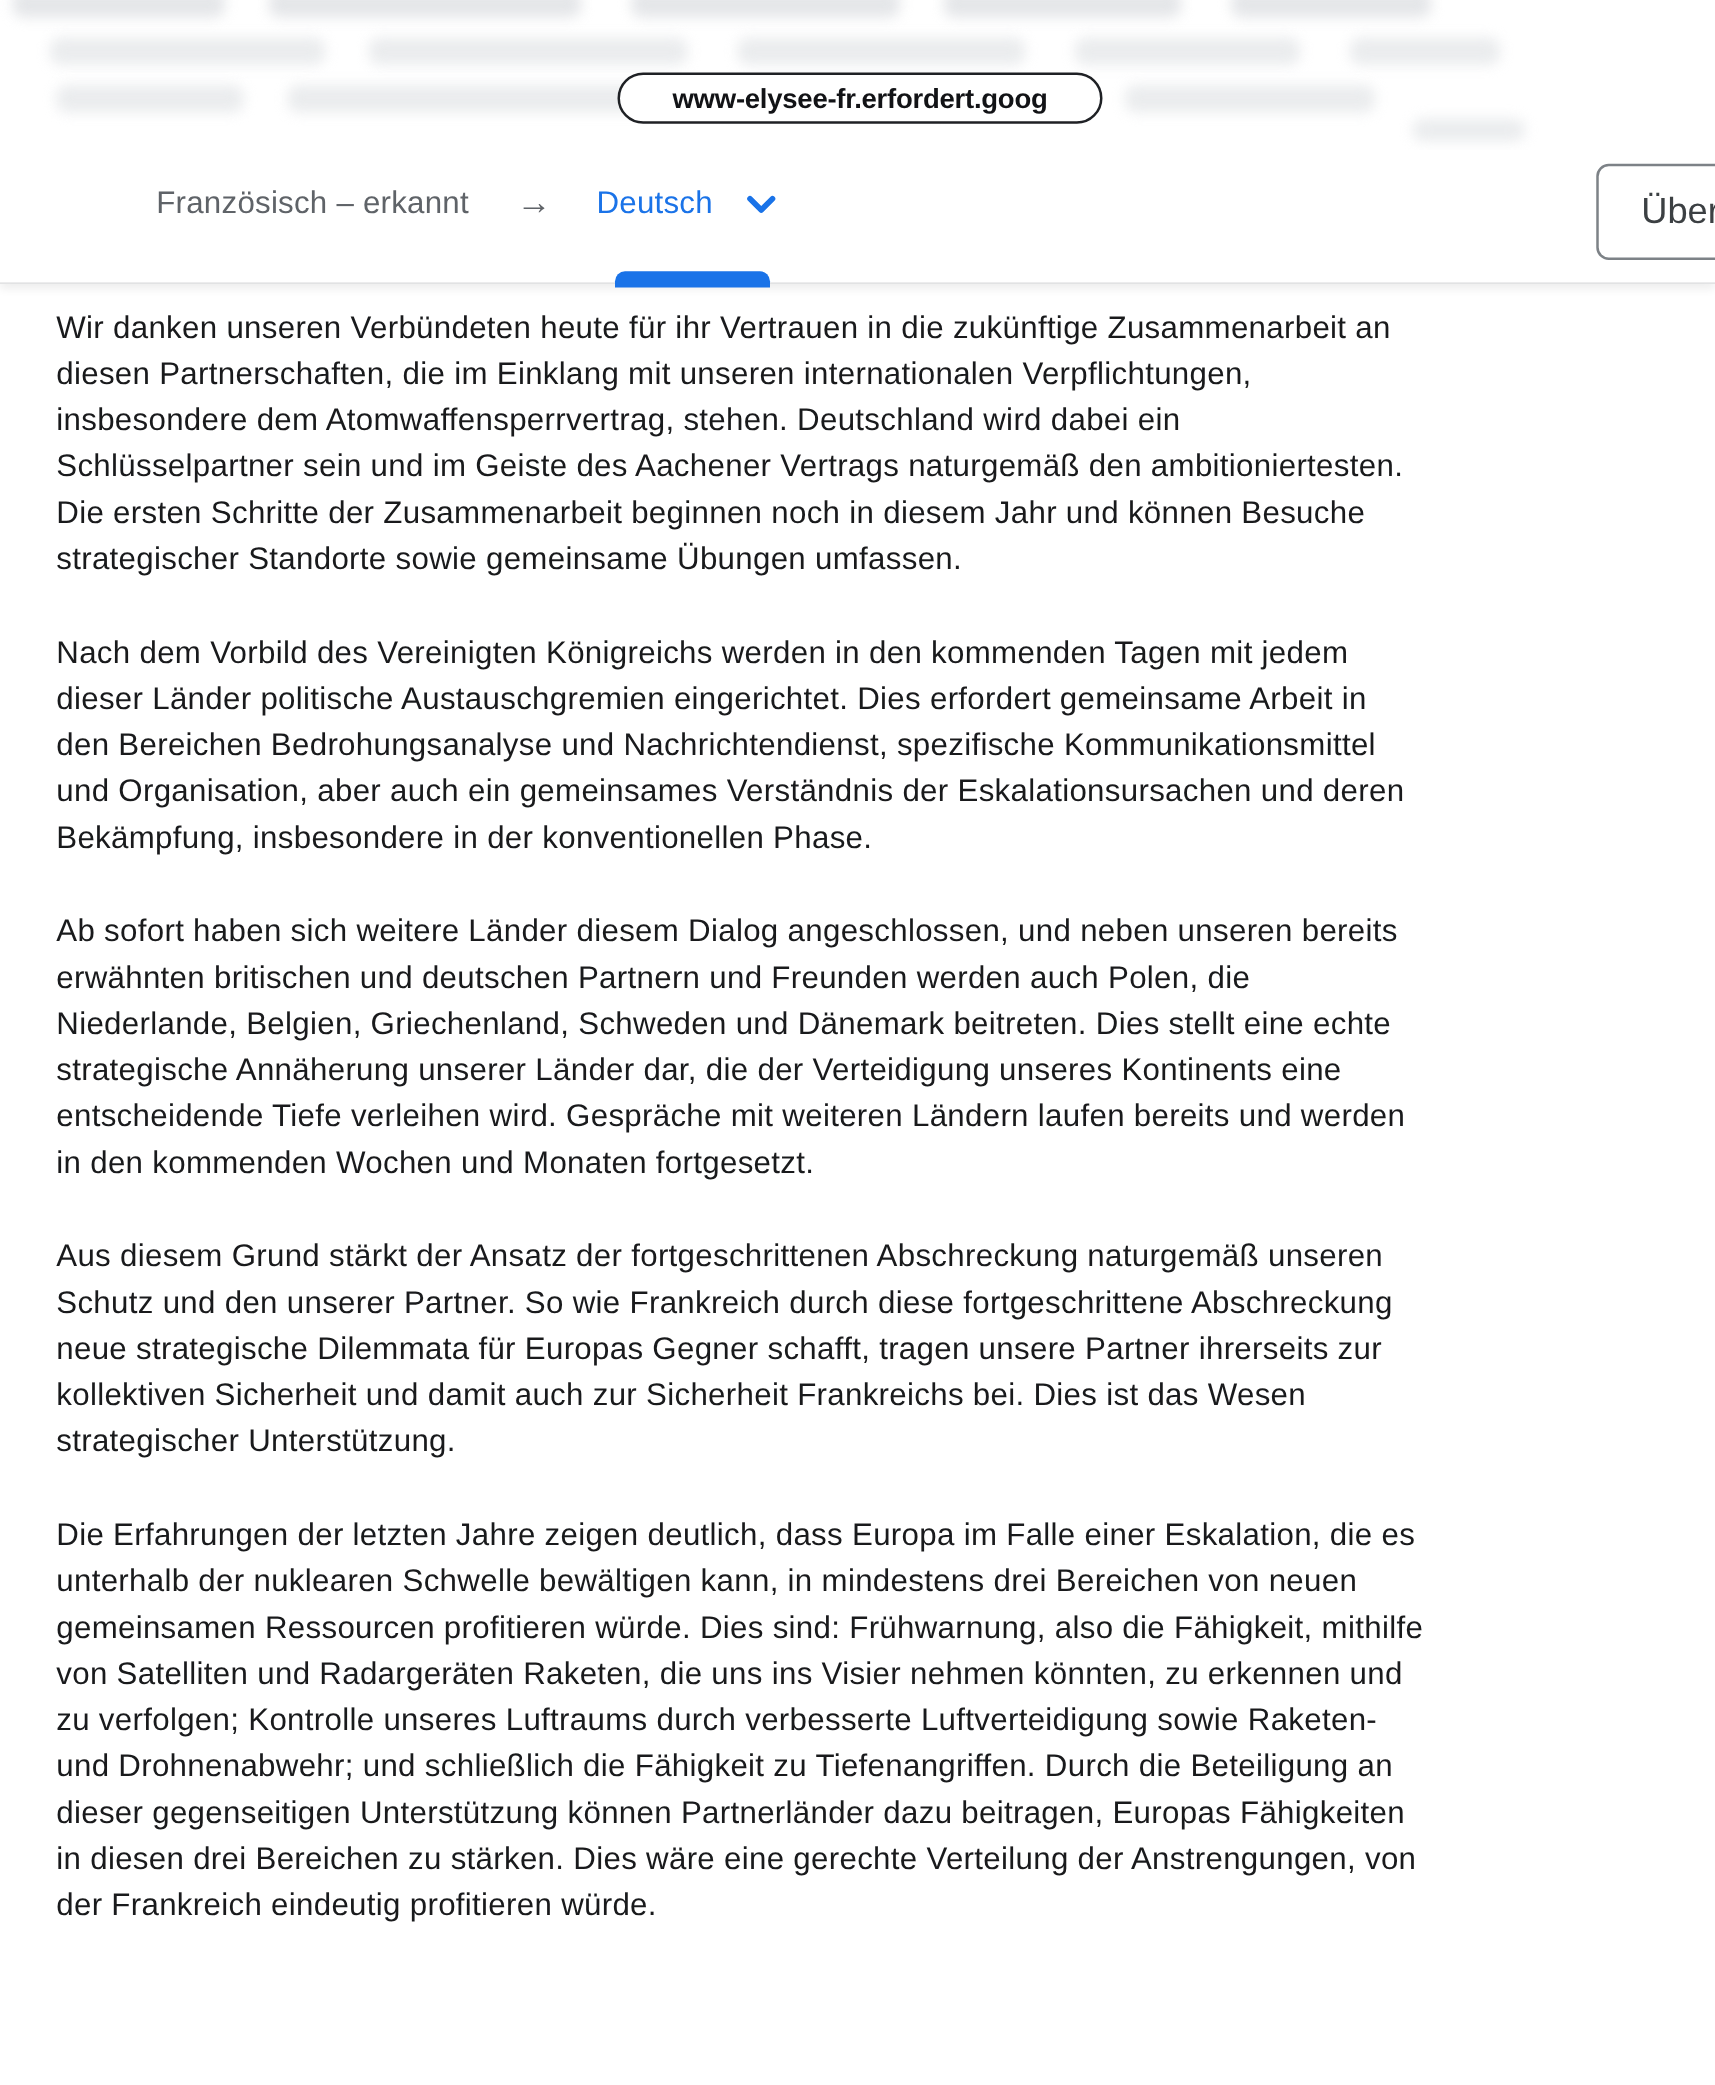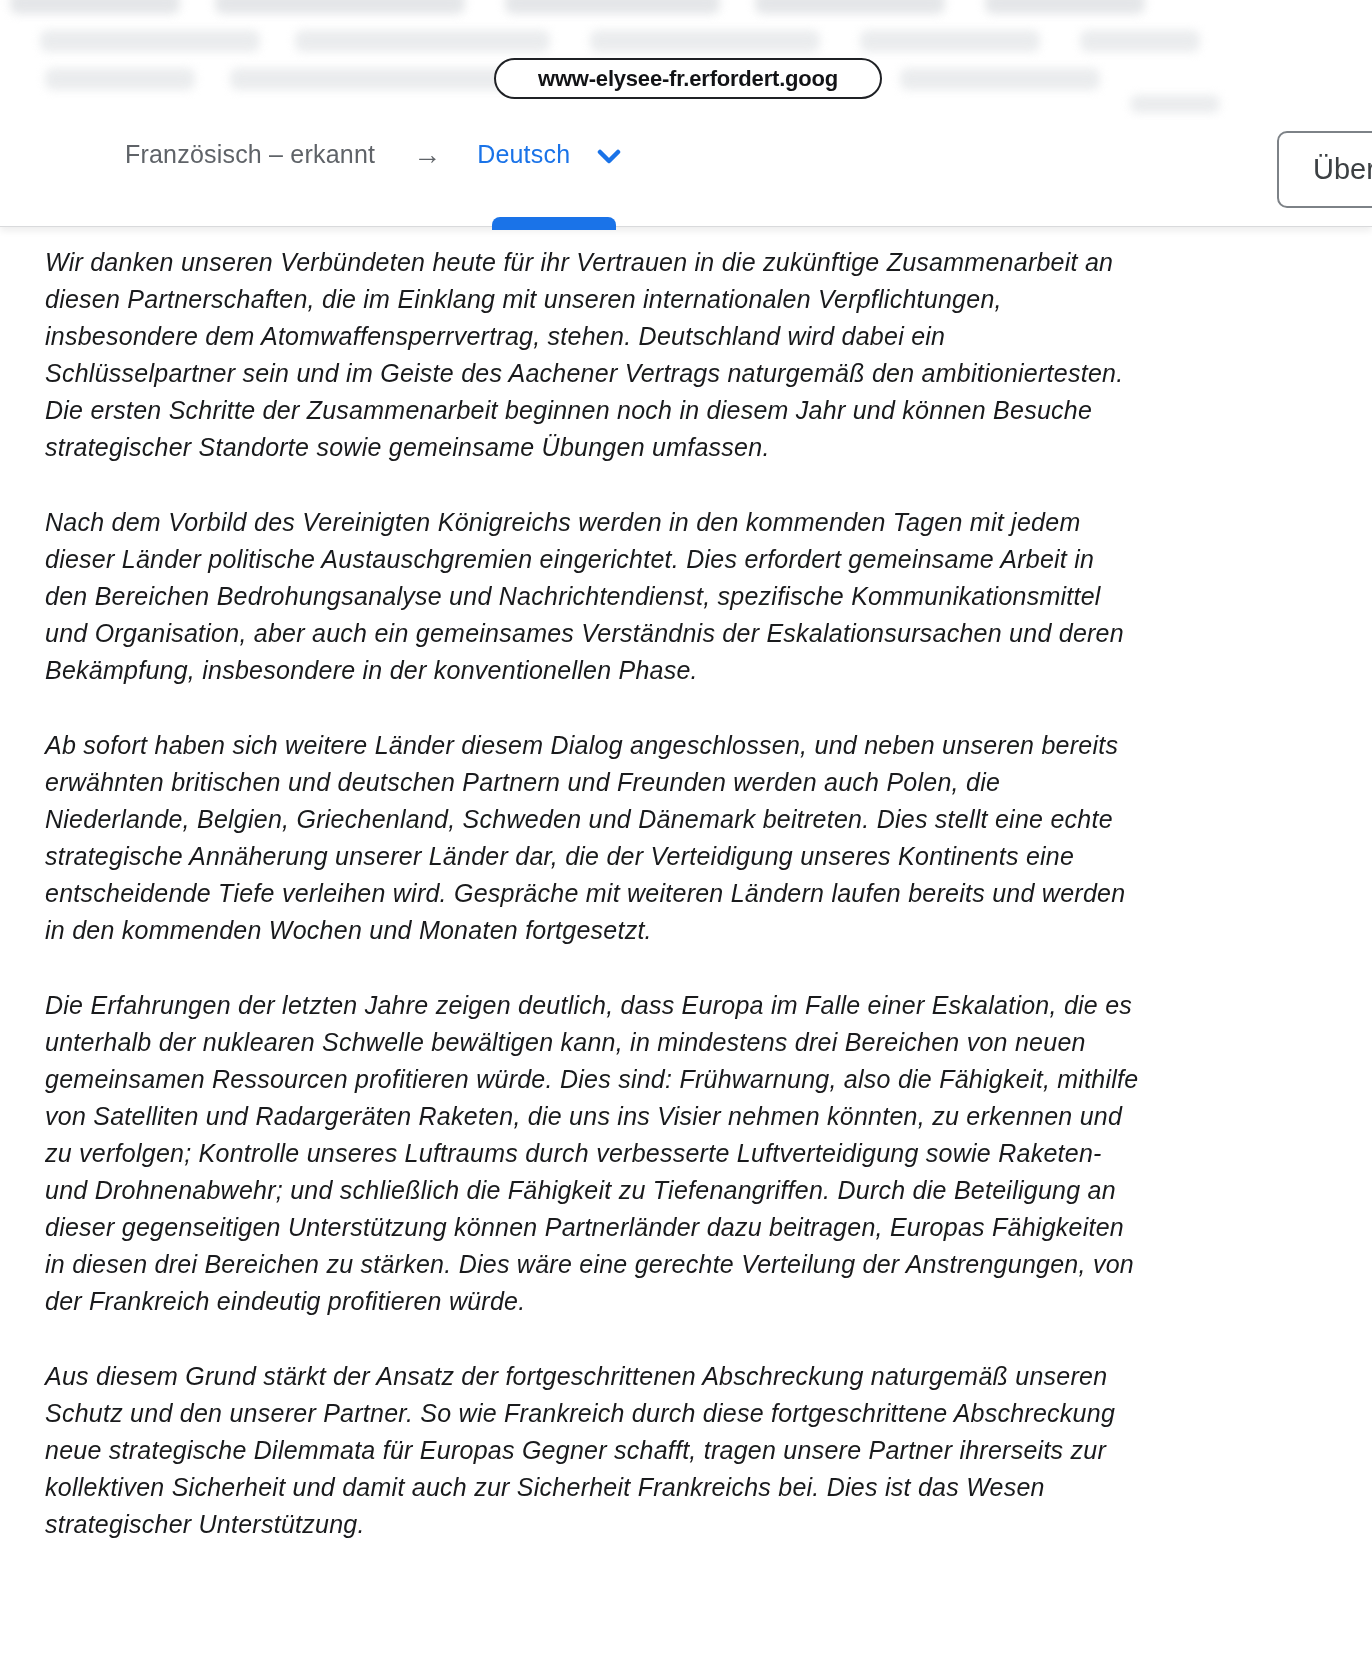--- a/index.html
+++ b/index.html
@@ -27,22 +27,22 @@
   .url-pill {
     position: absolute; left: 494px; top: 58px; width: 388px; height: 41px;
     background: #ffffff; border: 2px solid #1f2125; border-radius: 21px;
     display: flex; align-items: center; justify-content: center;
     font-size: 22px; font-weight: bold; color: #121316; letter-spacing: -0.2px;
     z-index: 6;
   }
 
   
   .lang-row {
-    position: absolute; left: 0; top: 125px; width: 1372px; height: 44px;
-    display: flex; align-items: flex-end; z-index: 6;
+    position: absolute; left: 0; top: 140px; width: 1372px; height: 44px;
+    display: flex; align-items: center; z-index: 6;
   }
   .lang-source {
     margin-left: 125px; font-size: 25px; color: #5f6368; letter-spacing: 0.2px;
     white-space: nowrap; background: none; border: none; cursor: pointer;
     font-family: inherit;
   }
   .lang-arrow {
     margin-left: 38px; font-size: 28px; color: #5f6368; line-height: 1;
   }
   .lang-target {
@@ -62,21 +62,21 @@
     position: absolute; left: 1277px; top: 131px; width: 250px; height: 77px;
     background: #ffffff; border: 2px solid #7d8287; border-radius: 10px;
     font-size: 29px; color: #3c4043; font-family: inherit;
     display: flex; align-items: center; padding-left: 34px; cursor: pointer;
     z-index: 6;
   }
 
   
   .doc {
     position: absolute; top: 227px; left: 0; width: 1372px; height: 1441px;
-    background: #ffffff; padding: 17px 0 0 45px; font-style: italic;
+    background: #ffffff; padding: 17px 0 0 45px;
   }
   .doc p {
     width: 1150px;
     font-size: 25px; line-height: 37px; letter-spacing: 0.25px;
     color: #191a1c;
     white-space: pre-line;
     margin-bottom: 38px;
   }
 </style>
 </head>
@@ -137,27 +137,27 @@
 dieser Länder politische Austauschgremien eingerichtet. Dies erfordert gemeinsame Arbeit in
 den Bereichen Bedrohungsanalyse und Nachrichtendienst, spezifische Kommunikationsmittel
 und Organisation, aber auch ein gemeinsames Verständnis der Eskalationsursachen und deren
 Bekämpfung, insbesondere in der konventionellen Phase.</p>
   <p>Ab sofort haben sich weitere Länder diesem Dialog angeschlossen, und neben unseren bereits
 erwähnten britischen und deutschen Partnern und Freunden werden auch Polen, die
 Niederlande, Belgien, Griechenland, Schweden und Dänemark beitreten. Dies stellt eine echte
 strategische Annäherung unserer Länder dar, die der Verteidigung unseres Kontinents eine
 entscheidende Tiefe verleihen wird. Gespräche mit weiteren Ländern laufen bereits und werden
 in den kommenden Wochen und Monaten fortgesetzt.</p>
+  <p>Aus diesem Grund stärkt der Ansatz der fortgeschrittenen Abschreckung naturgemäß unseren
+Schutz und den unserer Partner. So wie Frankreich durch diese fortgeschrittene Abschreckung
+neue strategische Dilemmata für Europas Gegner schafft, tragen unsere Partner ihrerseits zur
+kollektiven Sicherheit und damit auch zur Sicherheit Frankreichs bei. Dies ist das Wesen
+strategischer Unterstützung.</p>
   <p>Die Erfahrungen der letzten Jahre zeigen deutlich, dass Europa im Falle einer Eskalation, die es
 unterhalb der nuklearen Schwelle bewältigen kann, in mindestens drei Bereichen von neuen
 gemeinsamen Ressourcen profitieren würde. Dies sind: Frühwarnung, also die Fähigkeit, mithilfe
 von Satelliten und Radargeräten Raketen, die uns ins Visier nehmen könnten, zu erkennen und
 zu verfolgen; Kontrolle unseres Luftraums durch verbesserte Luftverteidigung sowie Raketen-
 und Drohnenabwehr; und schließlich die Fähigkeit zu Tiefenangriffen. Durch die Beteiligung an
 dieser gegenseitigen Unterstützung können Partnerländer dazu beitragen, Europas Fähigkeiten
 in diesen drei Bereichen zu stärken. Dies wäre eine gerechte Verteilung der Anstrengungen, von
 der Frankreich eindeutig profitieren würde.</p>
-  <p>Aus diesem Grund stärkt der Ansatz der fortgeschrittenen Abschreckung naturgemäß unseren
-Schutz und den unserer Partner. So wie Frankreich durch diese fortgeschrittene Abschreckung
-neue strategische Dilemmata für Europas Gegner schafft, tragen unsere Partner ihrerseits zur
-kollektiven Sicherheit und damit auch zur Sicherheit Frankreichs bei. Dies ist das Wesen
-strategischer Unterstützung.</p>
 </main>
 
 </body></html>

